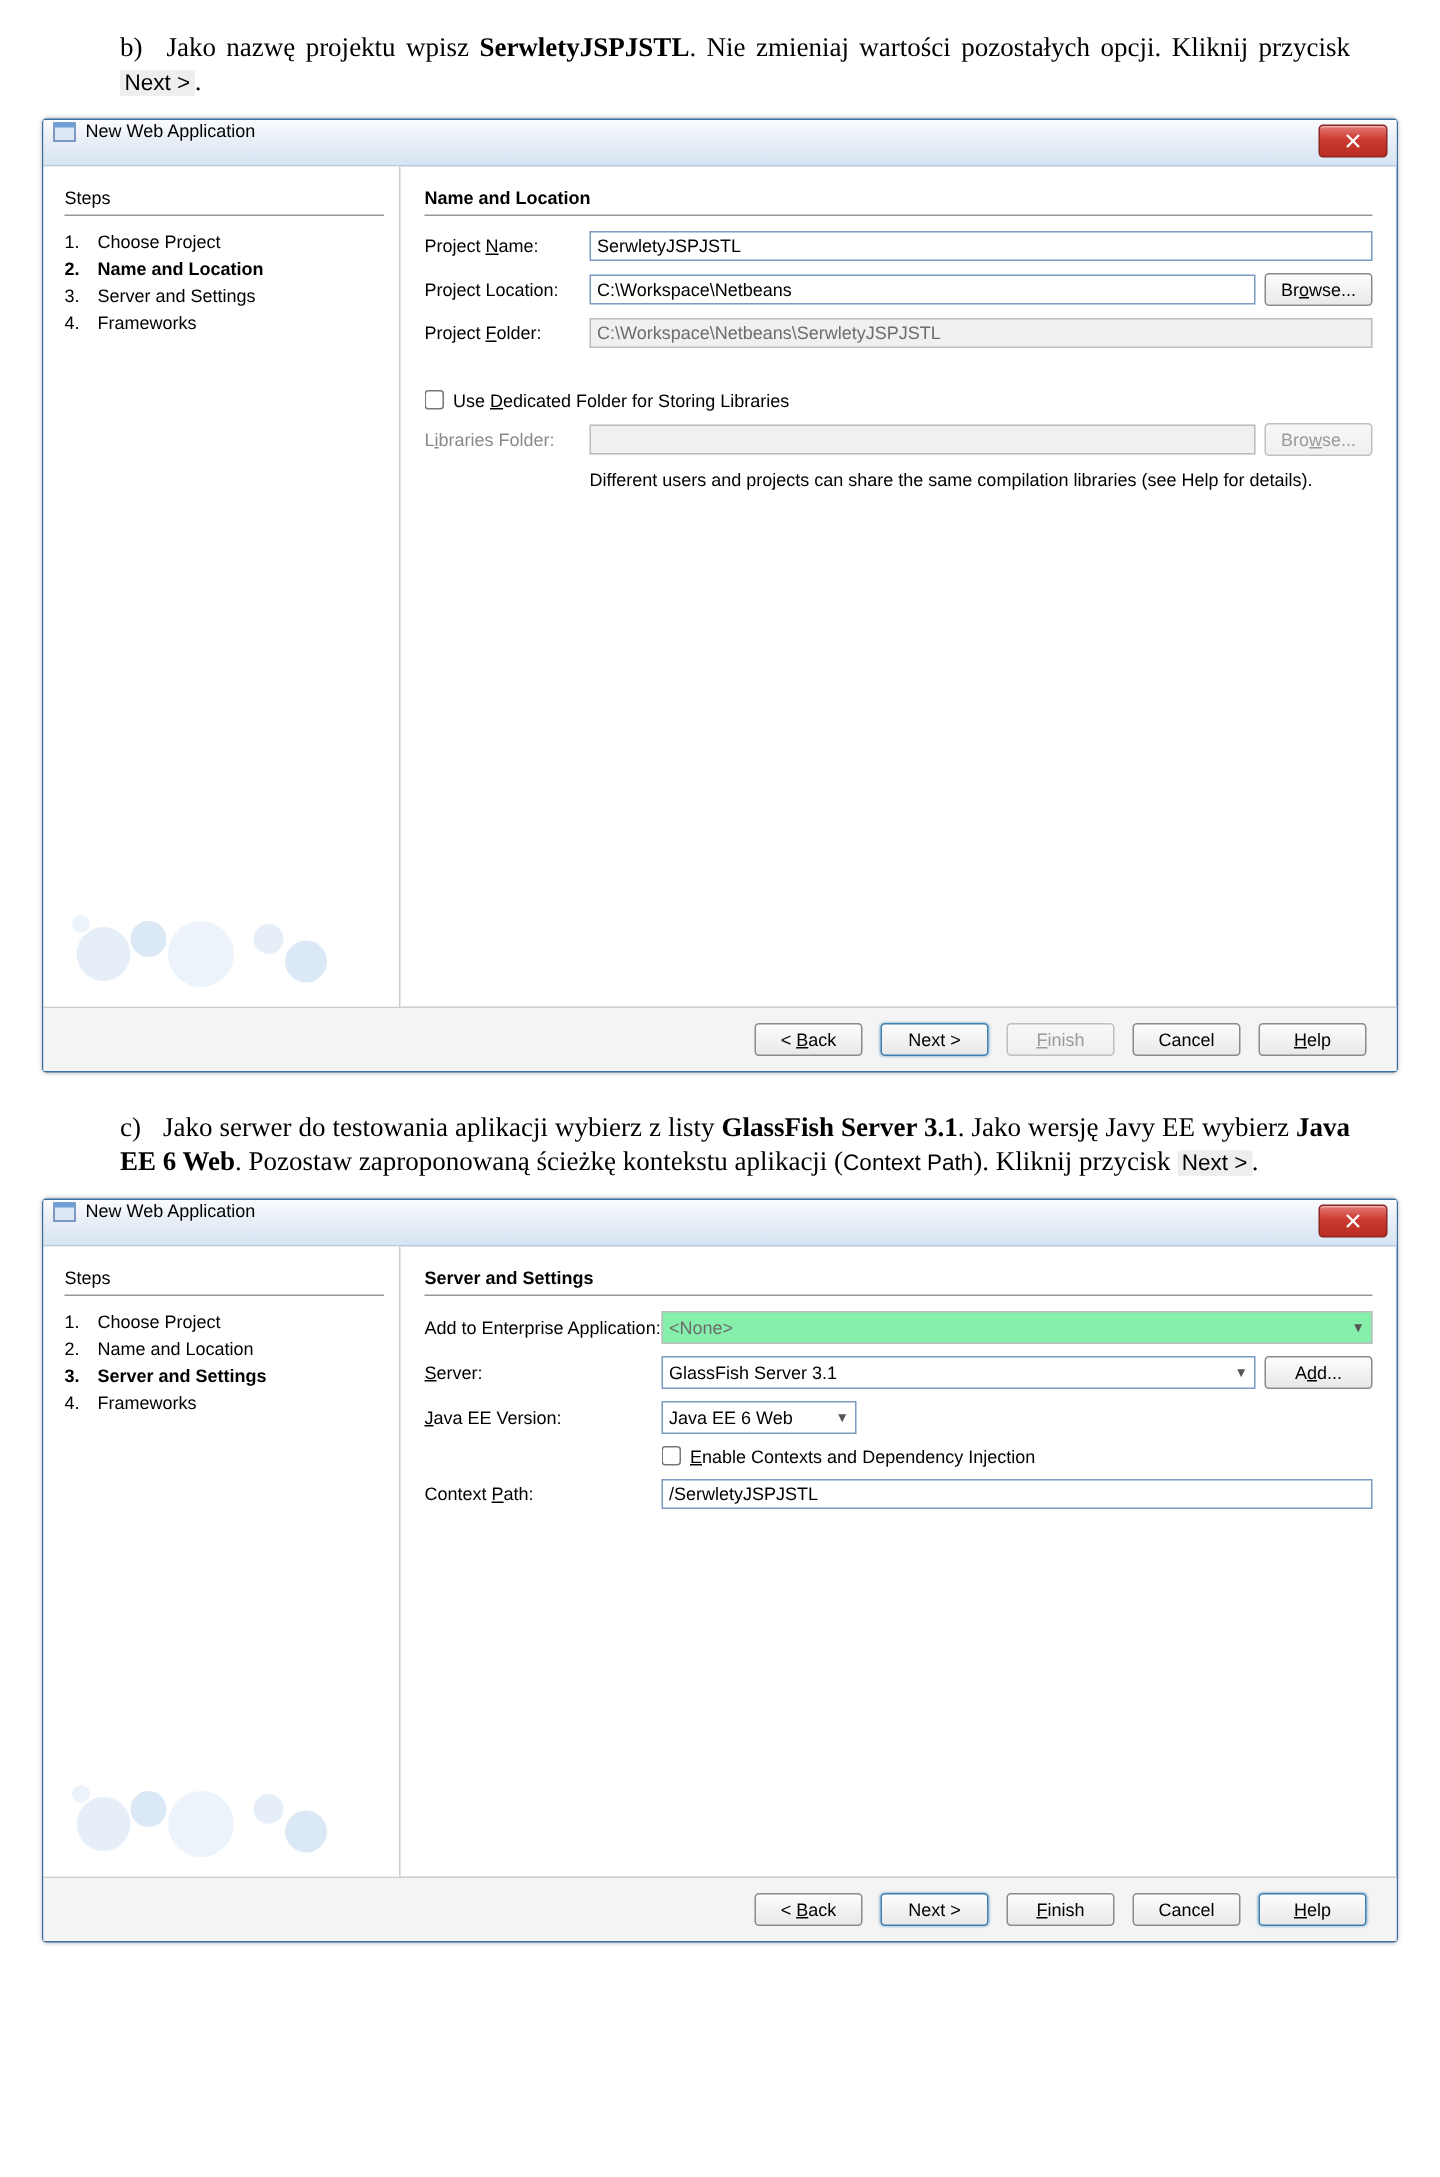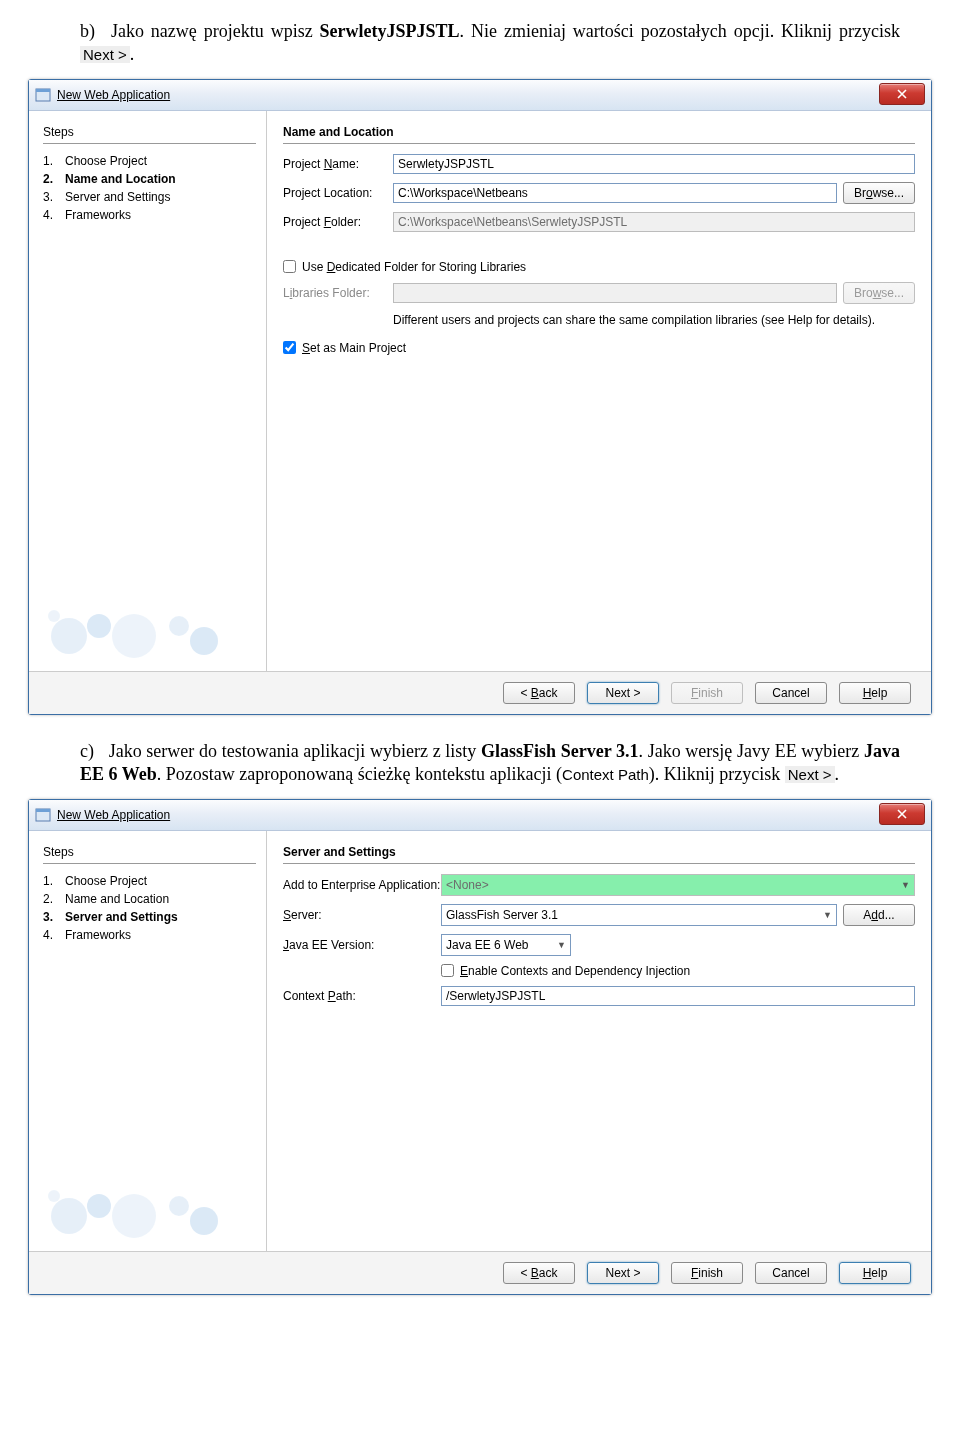--- a/index.html
+++ b/index.html
@@ -34,24 +34,23 @@
     font-family: Tahoma, Arial, sans-serif;
     font-size: 12px;
     color: #000;
     position: relative;
   }
   .titlebar {
     background: linear-gradient(to bottom, #fbfcfe 0%, #e8eef7 45%, #d7e4f2 100%);
     border-bottom: 1px solid #b8c7dc;
     height: 30px;
     display: flex;
-    align-items: center;
+    align-items: flex-start;
     padding: 0 6px;
     position: relative;
-    text-decoration: underline;
   }
   .title-icon {
     width: 16px;
     height: 16px;
     margin-right: 6px;
     display: inline-block;
   }
   .titlebar-text {
     font-size: 12px;
     color: #000;
@@ -310,24 +309,20 @@
         <input type="checkbox" style="">
         <span>Use <u class="mn">D</u>edicated Folder for Storing Libraries</span>
       </div>
       <div class="field-row">
         <span class="field-label" style="color:#8a8a8a;">L<u class="mn">i</u>braries Folder:</span>
         <input class="field-input disabled" readonly="" style="">
         <button class="wiz-button disabled" disabled="">Bro<u class="mn">w</u>se...</button>
       </div>
       <div class="note-text">Different users and projects can share the same compilation libraries (see Help for details).</div>
 
-      <div class="checkbox-row">
-        <input type="checkbox" checked="" style="">
-        <span><u class="mn">S</u>et as Main Project</span>
-      </div>
     </div>
   </div>
   <div class="button-bar">
     <button class="wiz-button">&lt; <u class="mn">B</u>ack</button>
     <button class="wiz-button default">Next &gt;</button>
     <button class="wiz-button disabled" disabled=""><u class="mn">F</u>inish</button>
     <button class="wiz-button">Cancel</button>
     <button class="wiz-button"><u class="mn">H</u>elp</button>
   </div>
 </div>

